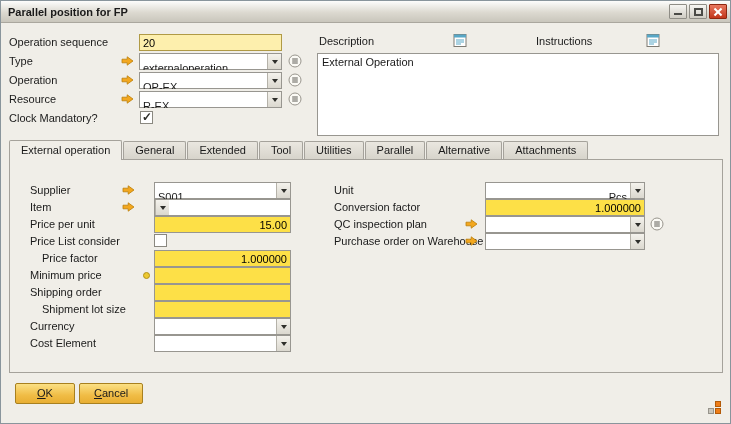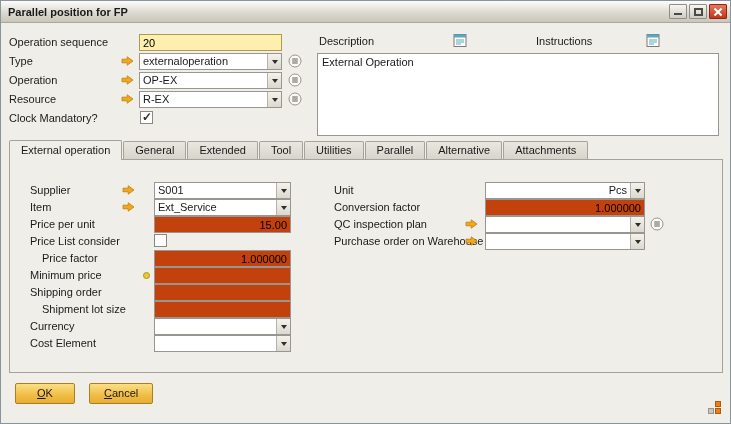--- a/index.html
+++ b/index.html
@@ -16,26 +16,26 @@
   .winbtn { width:18px; height:15px; border:1px solid #8f8d86; border-radius:1px;
     background:linear-gradient(#f7f6f3,#cfccc3); position:relative; }
   .winbtn .bar { position:absolute; left:4px; bottom:3px; width:8px; height:2px; background:#4a4a46; }
   .winbtn .box { position:absolute; left:4px; top:3px; width:9px; height:8px; border:2px solid #4a4a46; }
   .winbtn.close { background:linear-gradient(#e8775f,#c2361a); border-color:#8e2610; }
   .winbtn.close .x1,.winbtn.close .x2 { position:absolute; left:3px; top:6px; width:10px; height:2px; background:#fff; }
   .winbtn.close .x1 { transform:rotate(45deg); }
   .winbtn.close .x2 { transform:rotate(-45deg); }
 
   .lbl { white-space:nowrap; }
-  input.tf { position:absolute; height:17px; border:1px solid #989690; background:#c2410c;
+  input.tf { position:absolute; height:17px; border:1px solid #989690; background:#fde047;
     font:11px "Liberation Sans",sans-serif; padding:0 3px; width:100%; }
   input.tf.num { text-align:right; }
   input.tf.focus { background:#fdefad; border-color:#b09a45; }
   .combo { position:absolute; height:17px; border:1px solid #989690; background:#fff; display:flex; align-items:stretch; }
-  .combo .cval { flex:1; padding:1px 3px; overflow:hidden; white-space:nowrap; }
+  .combo .cval { flex:1; padding:8px 3px; overflow:hidden; white-space:nowrap; }
   .combo .dd { width:14px; background:linear-gradient(#f4f2ec,#dbd8cf); border-left:1px solid #b5b2a9;
     display:flex; align-items:center; justify-content:center; }
   .tri { width:0; height:0; border-left:3.5px solid transparent; border-right:3.5px solid transparent; border-top:4px solid #2e2e2a; }
   .cbx { position:absolute; width:13px; height:13px; border:1px solid #8a8880; background:#fff; }
   .cbx[data-checked="true"]::after { content:"✓"; position:absolute; left:1px; top:-2px; font-size:12px; font-weight:bold; color:#2d2d28; }
   .link-arrow, .list-btn { display:inline-block; line-height:0; }
 
   .header-left { position:absolute; top:32px; left:8px; width:310px; }
   .hrow { position:relative; height:19px; }
   .hrow .lbl { position:absolute; left:0; top:3px;text-align:right; }
@@ -63,21 +63,21 @@
   .frow .lbl.indent { left:20px; }
   .col-left .link-arrow { position:absolute; left:100px; top:3px; }
   .col-left .tf, .col-left .combo { left:132px; top:0; width:137px; }
   .col-left .cbx { left:132px; top:1px; }
   .col-right .lbl { left:0; }
   .col-right .link-arrow { position:absolute; left:131px; top:3px; }
   .col-right .tf, .col-right .combo { left:151px; top:0; width:160px;text-align:right; }
   .col-right .list-btn { position:absolute; left:316px; top:1px; }
   .dot { position:absolute; left:121px; top:5px; width:7px; height:7px; border-radius:50%; background:#edc931; border:1px solid #b3921a; }
 
-  .footer { position:absolute; left:14px; top:382px; display:flex; gap:14px; }
+  .footer { position:absolute; left:14px; top:382px; display:flex; gap:4px; }
   .btn { min-width:60px; padding:3px 14px 4px; background:linear-gradient(#fbe084,#f0bc45 60%,#e8ae33);
     border:1px solid #a8801f; border-radius:2px; text-align:center; }
   .btn span { display:block; }
   .btn span::first-letter { text-decoration:underline; }
 
   .grip { position:absolute; right:9px; bottom:9px; line-height:0; }
 </style>
 </head>
 <body>
 
@@ -201,21 +201,20 @@
               <i class="tri"></i>
             </span>
         </div>
       </div>
       <div class="frow">
         <span class="lbl">Item</span>
         <span class="link-arrow"><svg width="13" height="10" viewBox="0 0 13 10">
               <path d="M1 3.2 H6.2 V0.8 L12 5 L6.2 9.2 V6.8 H1 Z" fill="#f3a71e" stroke="#bb7d07" stroke-width="0.8"></path>
             </svg></span>
         <div class="combo">
-          <span class="cval">Ext_Service</span>
           <span class="dd">
               <i class="tri"></i>
             </span>
         </div>
       </div>
       <div class="frow">
         <span class="lbl">Price per unit</span>
         <input class="tf num" style="position: absolute;" value="15.00">
       </div>
       <div class="frow">

